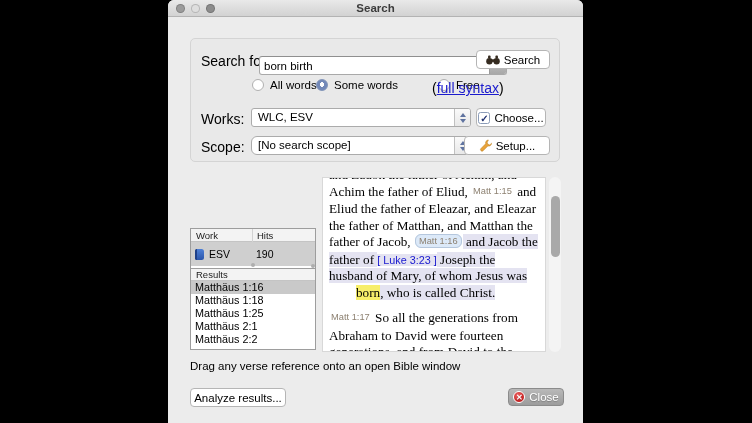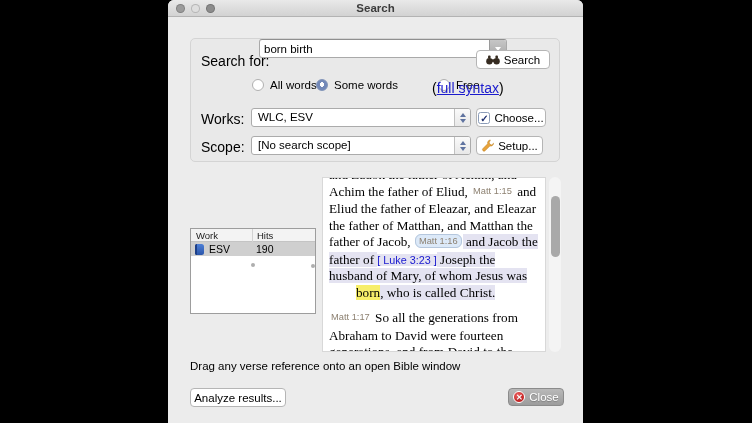--- a/index.html
+++ b/index.html
@@ -62,21 +62,21 @@
   .syntax a { color:#1a1acd; text-decoration:underline; }
 
   
   .hits-panel { position:absolute; left:22px; top:180px; width:126px; height:86px;
                 background:#fff; border:1px solid #9d9d9d;margin-top:48px; }
   .hits-head { height:13px; background:#f3f3f3; border-bottom:1px solid #c4c4c4;
                font-size:9.5px; color:#222; position:relative; }
   .hits-head .c1 { position:absolute; left:5px; top:1px; }
   .hits-head .c2 { position:absolute; left:66px; top:1px; }
   .hits-head .vdiv { position:absolute; left:61px; top:0; width:1px; height:13px; background:#d2d2d2; }
-  .hits-row { height:14px; background:#cfcfcf; font-size:10.5px; display:flex; align-items:center; }
+  .hits-row { height:24px; background:#cfcfcf; font-size:10.5px; display:flex; align-items:center; }
   .book-icon { width:9px; height:11px; background:linear-gradient(#4d7fd6,#2a55aa);
                border-radius:1.5px 2.5px 2.5px 1.5px; margin:0 5px 0 4px;
                border-left:2px solid #1d3f88; }
   .hits-row .hitsv { margin-left:26px; }
 
   .splitter-dot { position:absolute; width:4px; height:4px; border-radius:50%;
                   background:#aeaeae; }
 
   .results-panel { position:absolute; left:22px; top:268px; width:126px; height:82px;
                    background:#fff; border:1px solid #9d9d9d; overflow:hidden; }
@@ -135,21 +135,21 @@
       <div class="light l1"></div>
       <div class="light l2"></div>
       <div class="light l3"></div>
     </div>
     <div class="title">Search</div>
   </div>
 
   <div class="panel">
 
     <div class="flabel" style="left:10px; top:14px;">Search for:</div>
-    <div class="combo" style="left:68px; top:0; width:248px;">
+    <div class="combo" style="left:68px; top:17px; width:248px;">
       <input value="born birth" style="">
       <div class="combo-btn">
         <div class="tri-down"></div>
       </div>
     </div>
     <div class="btn" style="left:285px; top:11px; width:74px;">
       <svg width="14" height="10" viewBox="0 0 14 10">
         <circle cx="3.4" cy="6.2" r="3.2" fill="#352b20"></circle>
         <circle cx="10.6" cy="6.2" r="3.2" fill="#352b20"></circle>
         <rect x="5.2" y="4.3" width="3.6" height="2.6" fill="#352b20"></rect>
@@ -182,28 +182,28 @@
         <div class="tri-up-s"></div>
           <div class="tri-dn-s"></div>
       </div>
     </div>
     <div class="btn" style="left:285px; top:69px; width:70px;">
       <div class="check-icon">✓</div>
       <span>Choose...</span>
     </div>
 
     <div class="flabel" style="left:10px; top:100px;">Scope:</div>
-    <div class="popup" style="left:60px; top:97px; width:220px;">
+    <div class="popup" style="left:60px; top:97px; width:220px;border-radius:6px;">
       <span class="val">[No search scope]</span>
       <div class="stepper">
         <div class="tri-up-s"></div>
           <div class="tri-dn-s"></div>
       </div>
     </div>
-    <div class="btn" style="left:285px; top:97px; width:67px;">
+    <div class="btn" style="left:273px; top:97px; width:86px;">
       <svg width="13" height="13" viewBox="0 0 16 16">
         <path d="M11.6 1.2a3.6 3.6 0 0 0-3.4 4.7L2.4 11.7a1.9 1.9 0 1 0 2.7 2.7l5.8-5.8a3.6 3.6 0 0 0 4.6-3.5l-2.2 2.2-2.4-0.8-0.8-2.4z" fill="#e8a33b" stroke="#b97c1e" stroke-width="0.6"></path>
       </svg>
       <span>Setup...</span>
     </div>
   </div>
 
   <div class="hits-panel">
     <div class="hits-head">
       <span class="c1">Work</span>
@@ -213,20 +213,28 @@
     <div class="hits-row">
       <div class="book-icon"></div>
       <span>ESV</span>
       <span class="hitsv">190</span>
     </div>
   </div>
 
   <div class="splitter-dot" style="left:83px; top:263px;"></div>
   <div class="splitter-dot" style="left:143px; top:264px;"></div>
 
+  <div class="results-panel">
+    <div class="results-head">Results</div>
+    <div class="res-row sel">Matthäus 1:16</div>
+    <div class="res-row">Matthäus 1:18</div>
+    <div class="res-row">Matthäus 1:25</div>
+    <div class="res-row">Matthäus 2:1</div>
+    <div class="res-row">Matthäus 2:2</div>
+  </div>
 
   <div class="textpane">
     <div class="textcontent">
       <div><span class="seg-plain">and Zadok the father of Achim, and Achim the father of Eliud, </span><span class="seg-ref">Matt 1:15</span><span class="seg-plain"> and Eliud the father of Eleazar, and Eleazar the father of Matthan, and Matthan the father of Jacob, </span><span class="seg-refbox">Matt 1:16</span><span class="seg-hl"> and Jacob the father of </span><span class="seg-luke">[ Luke 3:23 ]</span><span class="seg-hl"> Joseph the husband of Mary, of whom Jesus was </span><span class="seg-hit">born</span><span class="seg-hl">, who is called Christ.</span></div>
       <div class="p2"><span class="seg-ref">Matt 1:17</span><span class="seg-plain"> So all the generations from Abraham to David were fourteen generations, and from David to the</span></div>
     </div>
   </div>
   <div class="vscroll">
     <div class="vthumb"></div>
   </div>

